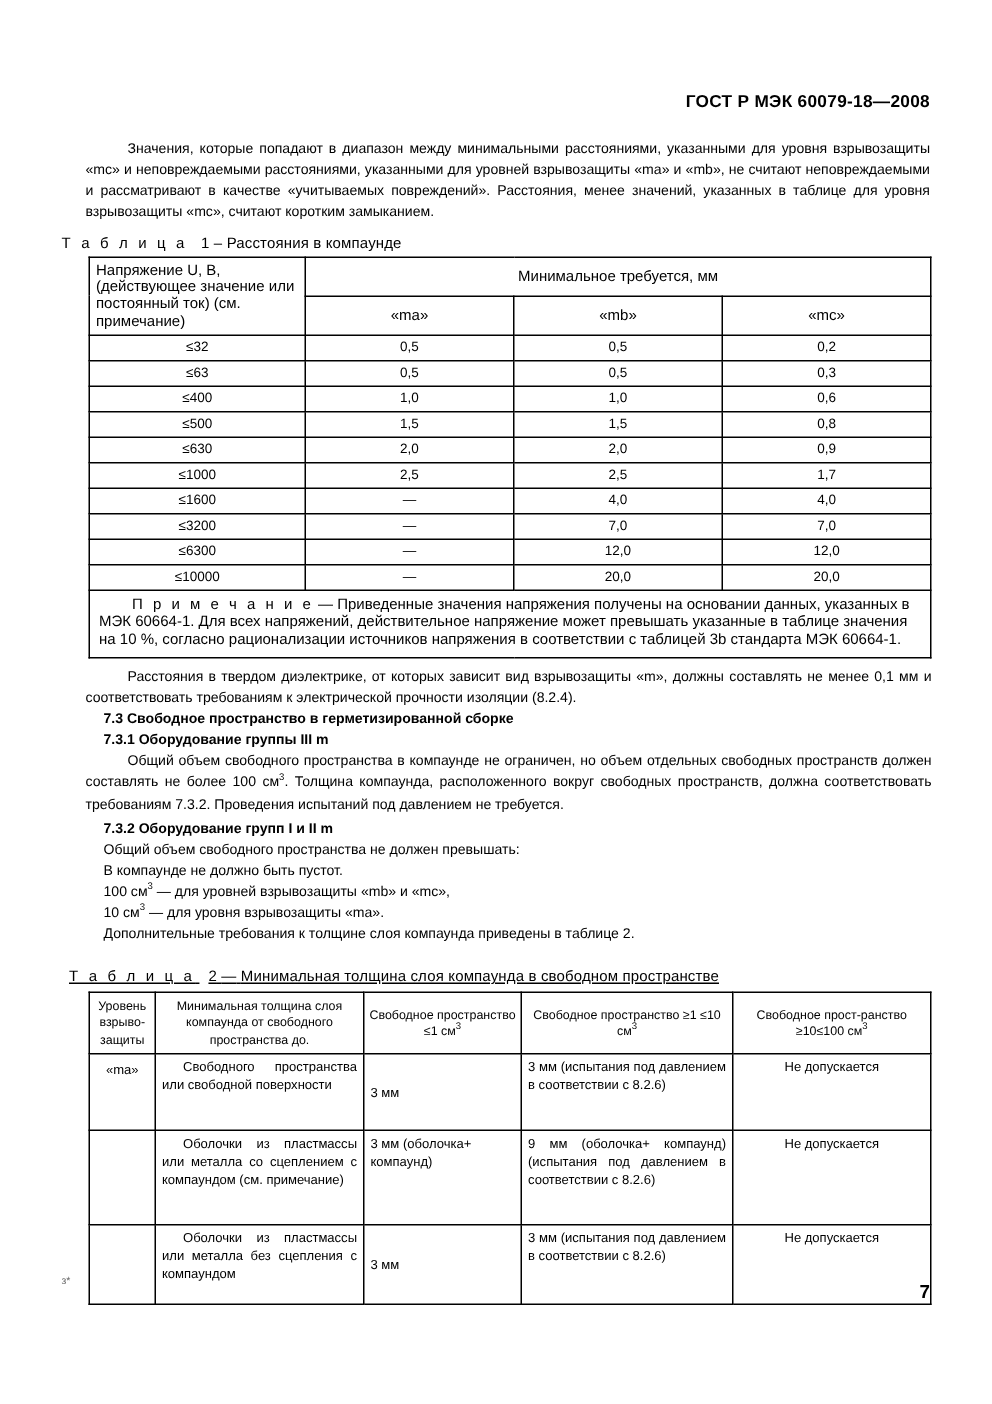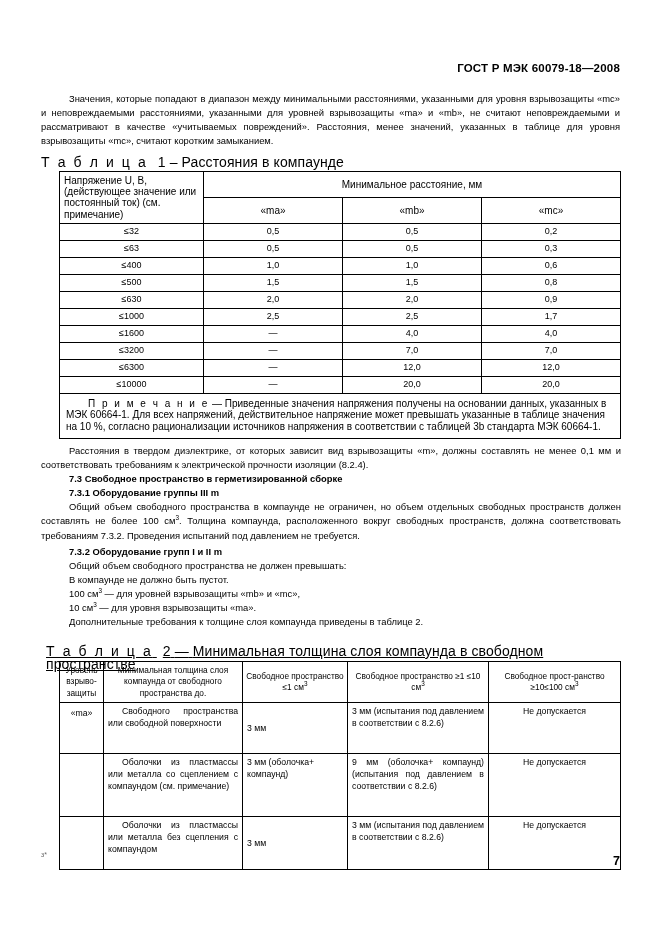--- a/index.html
+++ b/index.html
@@ -46,37 +46,38 @@
   }
   p.para {
     margin: 0;
     font-size: 9.4px;
     line-height: 14.1px;
     text-align: justify;
     text-justify: inter-word;
   }
   p.para.indent {
     text-indent: 28px;
+    margin-left: 16px;
   }
   p.heading {
     margin: 0;
     font-size: 9.4px;
     line-height: 14.1px;
     font-weight: bold;
     text-indent: 28px;
   }
   p.plain {
     margin: 0;
     font-size: 9.4px;
     line-height: 14.1px;
     text-indent: 28px;
   }
   .tbl-caption {
     margin: 0;
-    font-size: 14px;
+    font-size: 10px;
     line-height: 13px;
     letter-spacing: 0.1px;
   }
   .tbl-caption .sp {
     letter-spacing: 2.1px;
   }
   sup {
     font-size: 6.4px;
     vertical-align: super;
     line-height: 0;
@@ -208,21 +209,21 @@
     <table class="gost">
       <colgroup>
         <col style="width:144px">
         <col style="width:139px">
         <col style="width:139px">
         <col style="width:139px">
       </colgroup>
       <tbody>
         <tr>
           <td rowspan="2" class="thead-cell" style="text-align:left;">Напряжение U, В, (действующее значение или постоянный ток) (см. примечание)</td>
-          <td colspan="3" class="thead-cell">Минимальное расстояние, мм</td>
+          <td colspan="3" class="thead-cell">Минимальное требуется, мм</td>
         </tr>
         <tr>
           <td class="thead-cell">«ma»</td>
           <td class="thead-cell">«mb»</td>
           <td class="thead-cell">«mc»</td>
         </tr>
 
         <tr class="data-row dbl-over">
           <td>≤32</td>
           <td>0,5</td>

